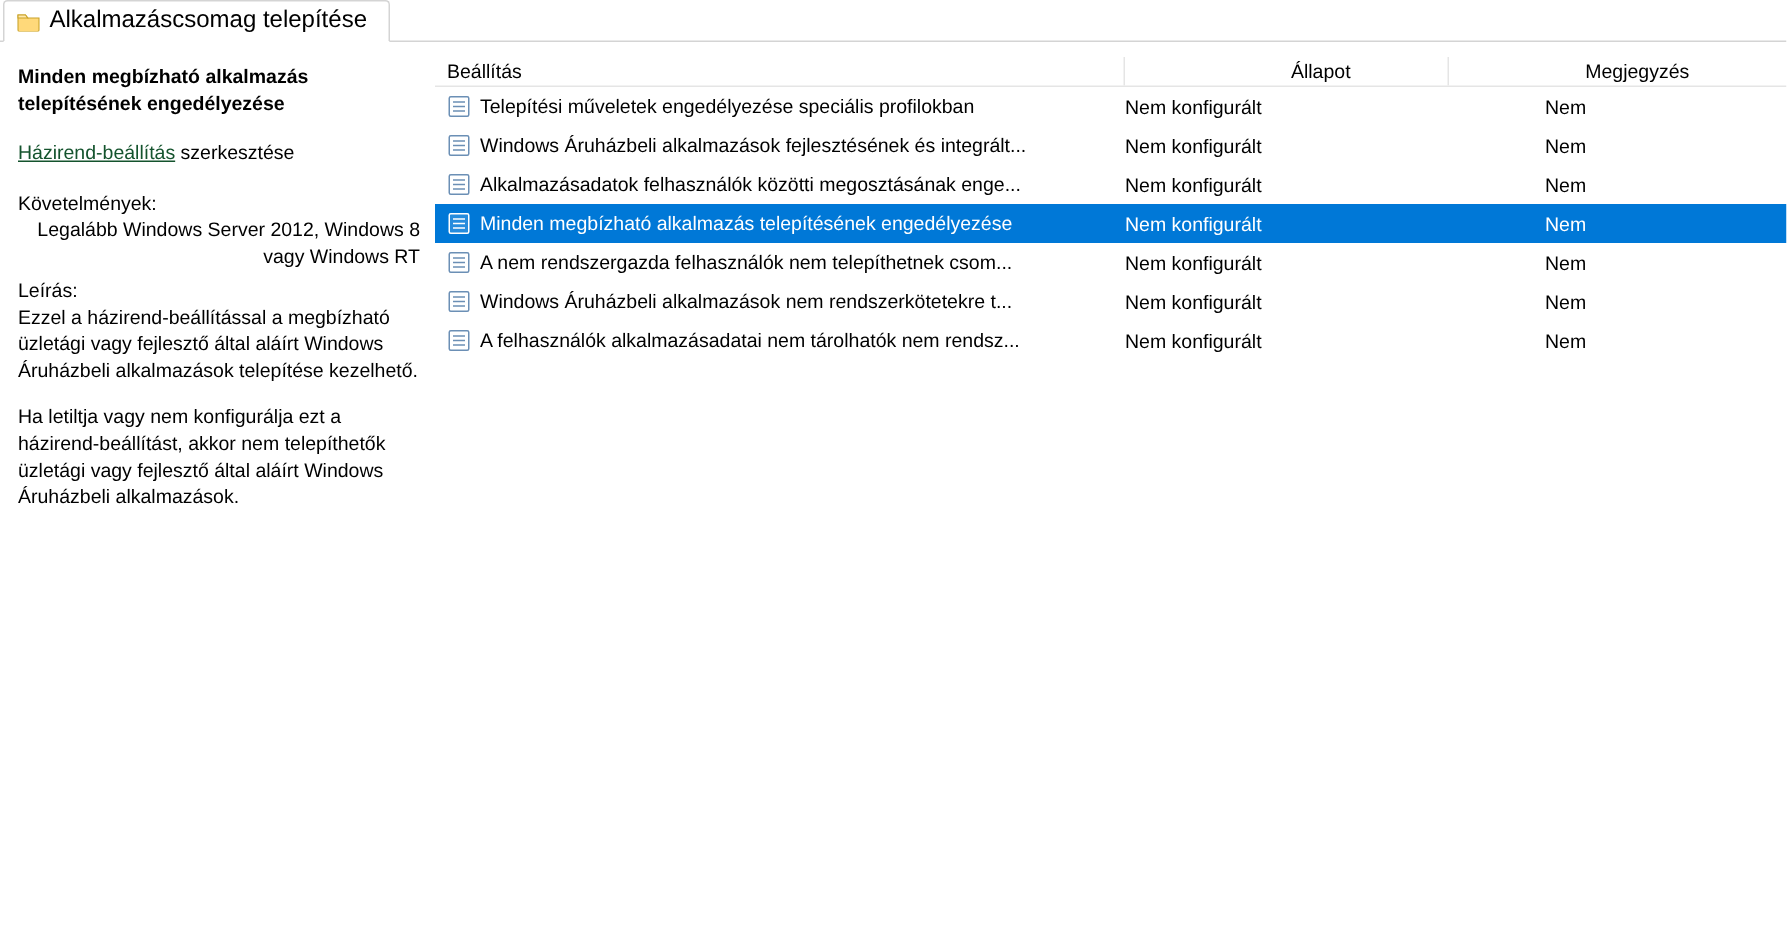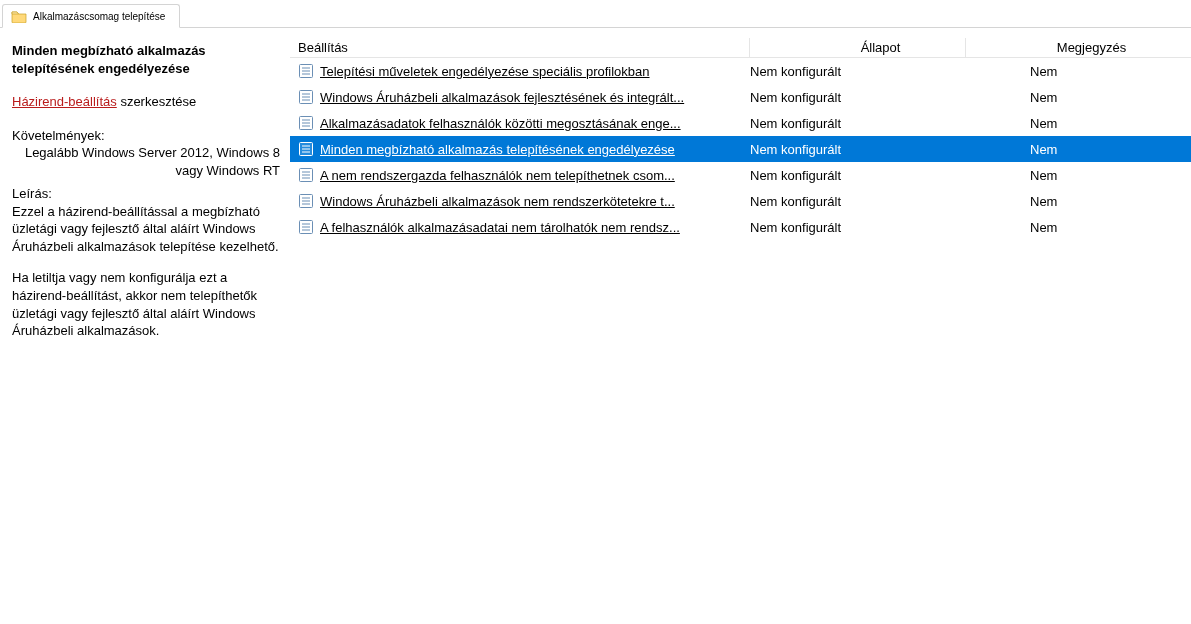--- a/index.html
+++ b/index.html
@@ -25,42 +25,42 @@
     align-items: center;
     gap: 6px;
     padding: 4px 14px 4px 8px;
     border: 1px solid #d4d4d4;
     border-bottom: 1px solid #fff;
     border-top-left-radius: 3px;
     border-top-right-radius: 3px;
     background: #fff;
     position: relative;
     top: 1px;
-    font-size: 10px;
+    font-size: 16px;
   }
   .folder-icon {
     width: 16px; height: 14px;
     display: inline-block;
   }
   .content {
     display: flex;
     height: calc(100% - 28px);
   }
   .side {
     width: 290px;
     padding: 14px 10px 10px 12px;
     font-size: 13px;
     line-height: 1.35;
   }
   .side .title {
     font-weight: 700;
     margin-bottom: 16px;
   }
   .side .edit-line { margin-bottom: 16px; }
-  .side a.link { color: #b91c1c; text-decoration: underline; cursor: pointer; }
+  .side a.link { color: #14532d; text-decoration: underline; cursor: pointer; }
   .side .req-heading { margin-bottom: 0; }
   .side .req-body { margin-bottom: 6px; text-align: right; }
   .side .desc-heading { margin-bottom: 0; }
   .side p { margin: 0 0 14px 0; }
   .main {
     flex: 1;
     position: relative;
   }
   .list-header {
     display: flex;
@@ -85,26 +85,24 @@
   .rows { }
   .row {
     display: flex;
     align-items: center;
     height: 26px;
     font-size: 13px;
     cursor: default;
   }
   .row .col-setting {
     display: flex;
-    align-items: center;
     gap: 6px;
     white-space: nowrap;
     overflow: hidden;
     text-overflow: ellipsis;
-    text-decoration: underline;
   }
   .row .setting-text {
     overflow: hidden;
     text-overflow: ellipsis;
     white-space: nowrap;
     flex: 1;
   }
   .row .col-state { text-align: left; padding-left: 0; }
   .row .col-comment { text-align: left; padding-left: 110px; }
   .row.selected {

